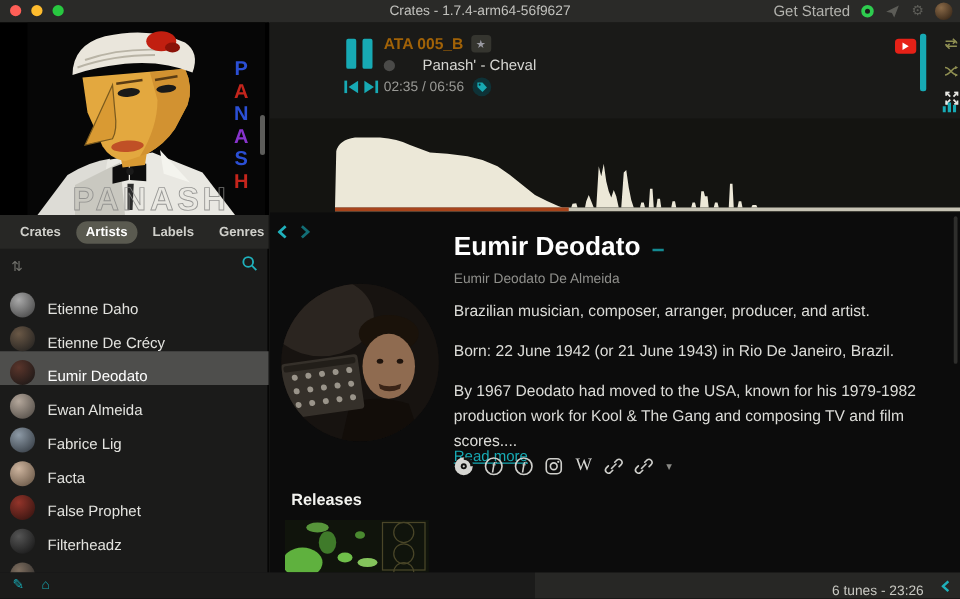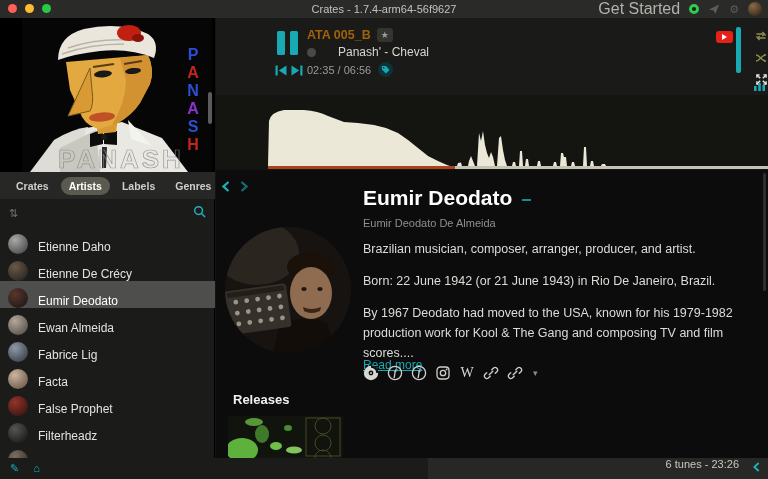--- a/index.html
+++ b/index.html
@@ -11,21 +11,21 @@
   body{font-family:"Liberation Sans",sans-serif;-webkit-font-smoothing:antialiased;}
   #app{position:relative;width:768px;height:479px;background:#131312;overflow:hidden;}
 
   
   .titlebar{position:absolute;left:0;top:0;width:768px;height:18px;background:#2a2a28;display:flex;align-items:center;padding-left:16px;}
   .traffic{position:absolute;left:8px;top:4px;display:flex;gap:8px;}
   .light{width:9px;height:9px;border-radius:50%;}
   .light.red{background:#ff5f57}.light.yellow{background:#febc2e}.light.green{background:#28c840}
   .tb-title{position:absolute;left:0;right:0;text-align:center;font-size:11px;color:#c2c2be;line-height:18px;}
   .tb-right{position:absolute;right:6px;top:0;height:18px;display:flex;align-items:center;gap:9px;}
-  .get-started{font-size:16px;color:#b2b2ad;}
+  .get-started{font-size:12px;color:#b2b2ad;}
   .ring{width:10px;height:10px;border-radius:50%;border:3px solid #2ecc4f;background:#1c1c1c;}
   .tb-icon{color:#5c5c57;font-size:11px;line-height:1;display:flex;align-items:center;}
   .tb-avatar{width:14px;height:14px;border-radius:50%;background:radial-gradient(circle at 35% 30%,#8a6a48,#2a1c10);}
 
   
   .leftcol{position:absolute;left:0;top:18px;width:215px;height:440px;background:#1b1b1a;border-right:1px solid #000;}
   .album-art{position:absolute;left:0;top:0;width:215px;height:154px;background:#000;overflow:hidden;}
   .tabsbar{position:absolute;left:0;top:154px;width:215px;height:27px;background:#272725;display:flex;align-items:center;padding:0 8px;gap:4px;}
   .tab{font-size:10.5px;color:#cfcfca;padding:3px 8px;border-radius:10px;cursor:default;font-weight:bold;}
   .tab.active{background:#5a5a50;color:#fff;}
@@ -80,21 +80,21 @@
   .wiki-w{font-family:"Liberation Serif",serif;font-size:14px;color:#d6d6d2;line-height:16px;}
   .more-caret{color:#8a8a86;font-size:9px;margin-left:2px;}
   .releases-h{position:absolute;left:17px;top:222px;font-size:13px;font-weight:bold;color:#f2f2ee;}
   .release-thumb{position:absolute;left:12px;top:246px;width:115px;height:42px;overflow:hidden;background:#10140c;}
   .detail-scrollthumb{position:absolute;right:2px;top:3px;width:3px;height:118px;background:#2e2e2c;border-radius:2px;}
 
   
   .statusbar{position:absolute;left:0;top:458px;width:768px;height:21px;display:flex;}
   .sb-left{width:428px;background:#1b1b1a;display:flex;align-items:center;gap:14px;padding:0 10px;}
   .sb-ic{color:var(--accent);font-size:11px;line-height:1;}
-  .sb-right{flex:1;background:#272725;display:flex;align-items:flex-start;justify-content:flex-end;gap:14px;padding:0 8px;}
+  .sb-right{flex:1;background:#272725;display:flex;align-items:flex-end;justify-content:flex-end;gap:14px;padding:0 8px;}
   .sb-text{font-size:11px;color:#c8c8c2;}
 </style>
 </head>
 <body>
 
 <div id="app">
 
   <div class="titlebar">
     <div class="traffic">
       <span class="light red"></span>

